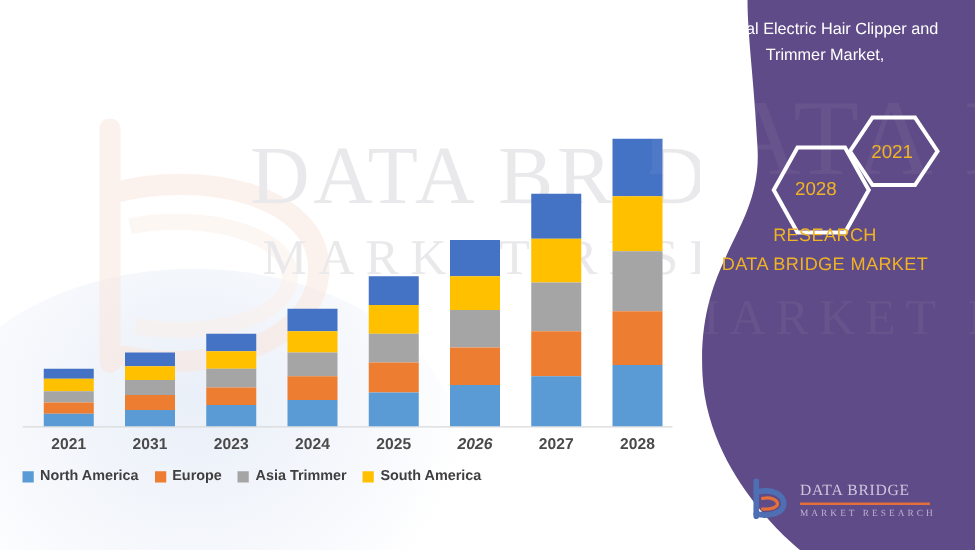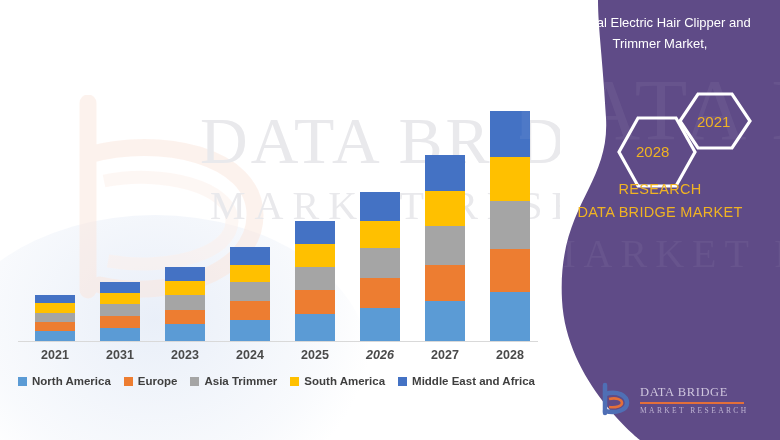--- a/index.html
+++ b/index.html
@@ -250,24 +250,20 @@
           <span class="legend-swatch" style="background: rgb(237, 125, 49);"></span>
           <span class="legend-label">Europe</span>
         </div>
         <div class="legend-item">
           <span class="legend-swatch" style="background: rgb(165, 165, 165);"></span>
           <span class="legend-label">Asia Trimmer</span>
         </div>
         <div class="legend-item">
           <span class="legend-swatch" style="background: rgb(255, 192, 0);"></span>
           <span class="legend-label">South America</span>
-        </div>
-        <div class="legend-item">
-          <span class="legend-swatch" style="background: rgb(68, 114, 196);"></span>
-          <span class="legend-label">Middle East and Africa</span>
         </div>
       </div>
   </div>
 
   <div id="right-panel">
     <div id="purple-fallback"></div>
     <div id="purple-shape"></div>
 
     <div id="rp-watermark">DATA BRIDGE</div>
     <div id="rp-watermark2">MARKET RESEARCH</div>

